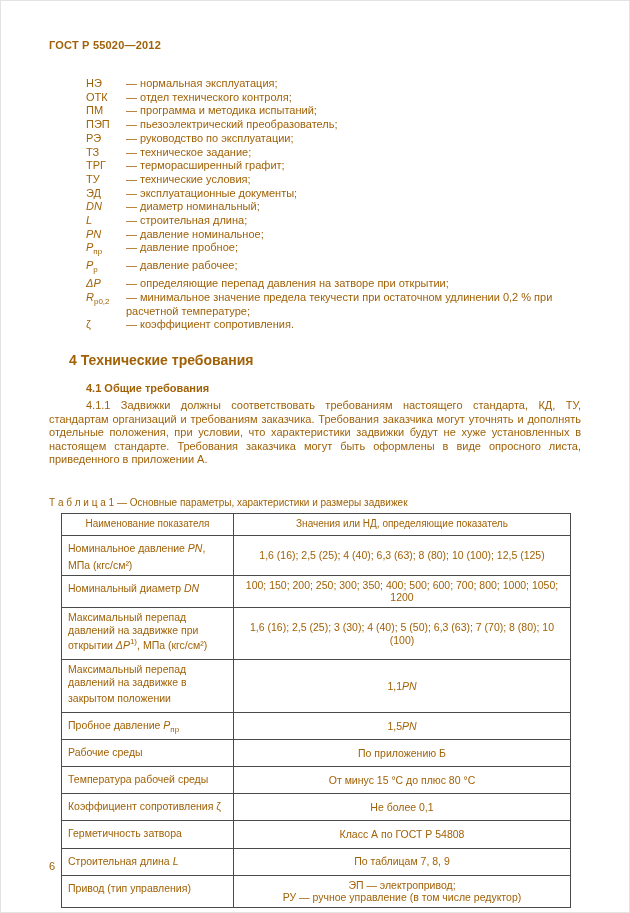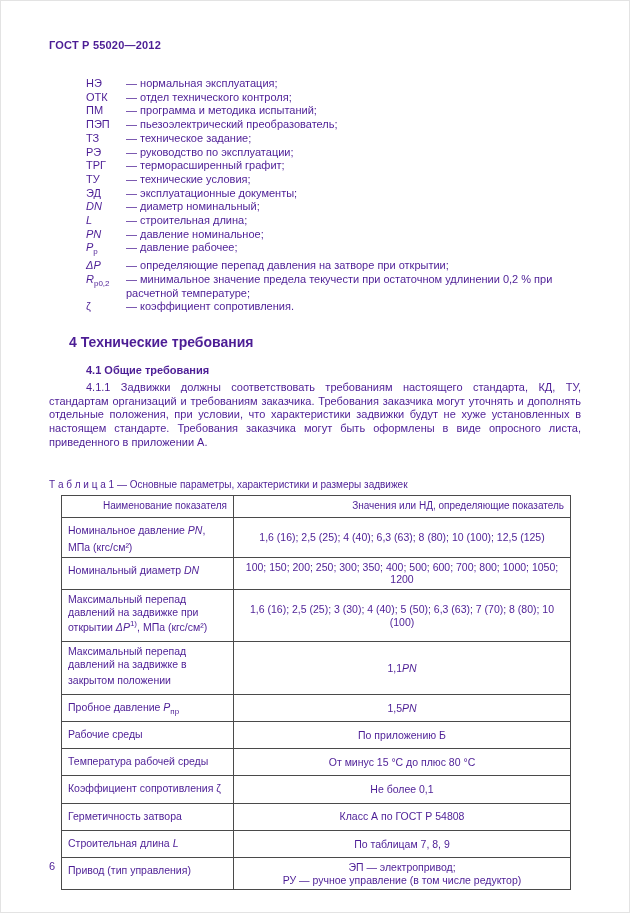--- a/index.html
+++ b/index.html
@@ -4,21 +4,21 @@
 <style>
   * { box-sizing: border-box; margin: 0; padding: 0; }
   html, body { background: #ffffff; }
   body { display: flex; justify-content: center; }
   .page {
     position: relative;
     width: 630px; height: 913px;
     background: #ffffff;
     border: 1px solid #e3e3e3;
     font-family: "Liberation Sans", sans-serif;
-    color: #4c1d95;
+    color: #a16207;
     padding: 38px 48px 0 48px;
     overflow: hidden;
   }
   .doc-header { font-size: 11px; font-weight: bold; letter-spacing: .2px; }
   .it { font-style: italic; }
   sub { font-size: 8px; }
   sup { font-size: 8px; }
 
   .abbr-list { margin-top: 26px; margin-left: 37px; }
   .abbr-row { display: flex; font-size: 11px; line-height: 13.7px; }
@@ -40,21 +40,21 @@
     border-collapse: collapse;
     font-size: 10.5px;
   }
   table.gost th, table.gost td {
     border: 1px solid #4a4a4a;
     padding: 3px 6px;
     line-height: 12.6px;
   }
   table.gost th {
     font-weight: normal; font-size: 10px;
-    text-align: right; vertical-align: middle;
+    text-align: center; vertical-align: middle;
     height: 22px;
   }
   .c-name { width: 172px; vertical-align: top; text-align: left; }
   .c-val  { vertical-align: middle; text-align: center; padding-left: 9px; white-space: pre-line; }
 
   .page-num { position: absolute; left: 48px; bottom: 40px; font-size: 11px; }
 </style>
 </head>
 <body>
 
@@ -73,28 +73,28 @@
       </div>
     <div class="abbr-row">
         <span class="abbr-term"><span>ПМ</span></span>
         <span class="abbr-def">— программа и методика испытаний;</span>
       </div>
     <div class="abbr-row">
         <span class="abbr-term"><span>ПЭП</span></span>
         <span class="abbr-def">— пьезоэлектрический преобразователь;</span>
       </div>
     <div class="abbr-row">
+        <span class="abbr-term"><span>РЭ</span></span>
+        <span class="abbr-def">— руководство по эксплуатации;</span>
+      </div>
+    <div class="abbr-row">
         <span class="abbr-term"><span>ТЗ</span></span>
         <span class="abbr-def">— техническое задание;</span>
       </div>
     <div class="abbr-row">
-        <span class="abbr-term"><span>РЭ</span></span>
-        <span class="abbr-def">— руководство по эксплуатации;</span>
-      </div>
-    <div class="abbr-row">
         <span class="abbr-term"><span>ТРГ</span></span>
         <span class="abbr-def">— терморасширенный графит;</span>
       </div>
     <div class="abbr-row">
         <span class="abbr-term"><span>ТУ</span></span>
         <span class="abbr-def">— технические условия;</span>
       </div>
     <div class="abbr-row">
         <span class="abbr-term"><span>ЭД</span></span>
         <span class="abbr-def">— эксплуатационные документы;</span>
@@ -103,20 +103,24 @@
         <span class="abbr-term"><span class="it">DN</span></span>
         <span class="abbr-def">— диаметр номинальный;</span>
       </div>
     <div class="abbr-row">
         <span class="abbr-term"><span class="it">L</span></span>
         <span class="abbr-def">— строительная длина;</span>
       </div>
     <div class="abbr-row">
         <span class="abbr-term"><span class="it">PN</span></span>
         <span class="abbr-def">— давление номинальное;</span>
+      </div>
+    <div class="abbr-row">
+        <span class="abbr-term"><span class="it">P</span><sub>пр</sub></span>
+        <span class="abbr-def">— давление пробное;</span>
       </div>
     <div class="abbr-row">
         <span class="abbr-term"><span class="it">P</span><sub>р</sub></span>
         <span class="abbr-def">— давление рабочее;</span>
       </div>
     <div class="abbr-row">
         <span class="abbr-term"><span class="it">ΔP</span></span>
         <span class="abbr-def">— определяющие перепад давления на затворе при открытии;</span>
       </div>
     <div class="abbr-row">

